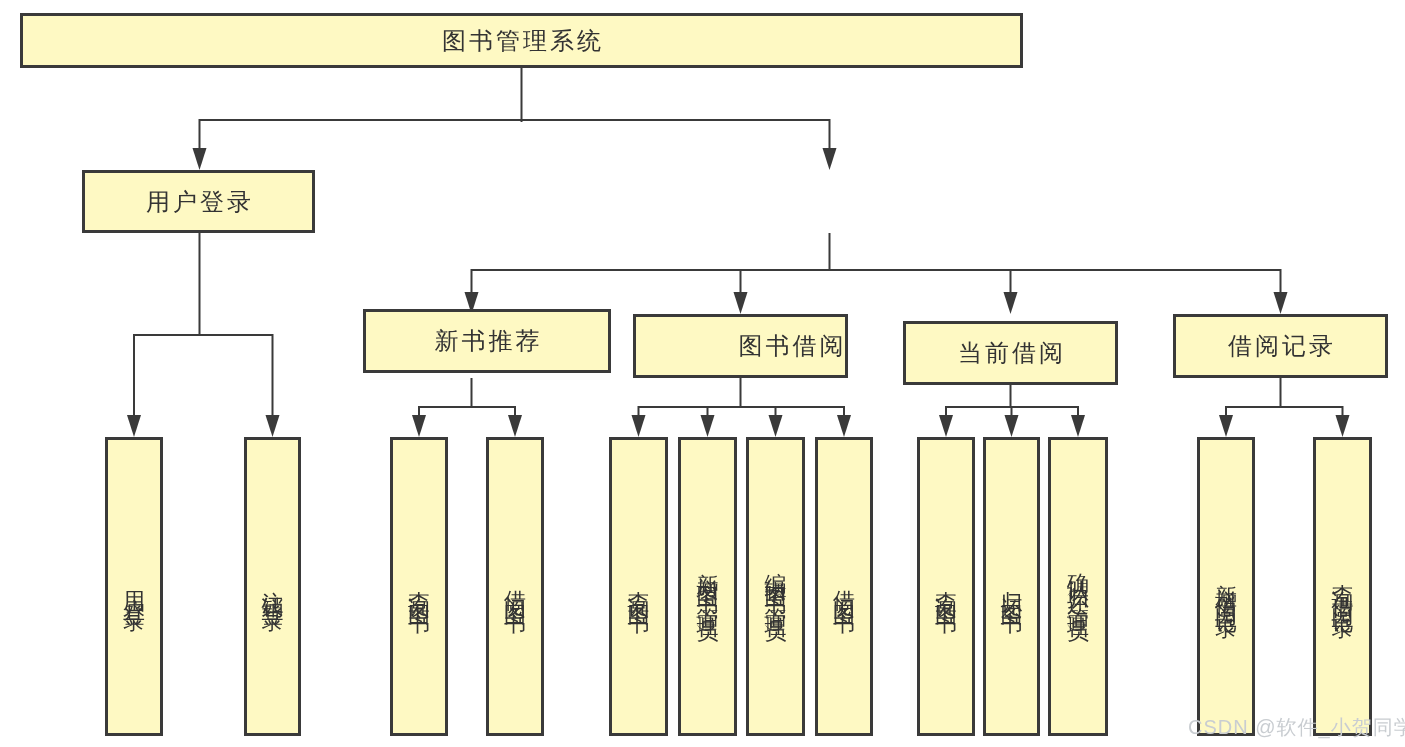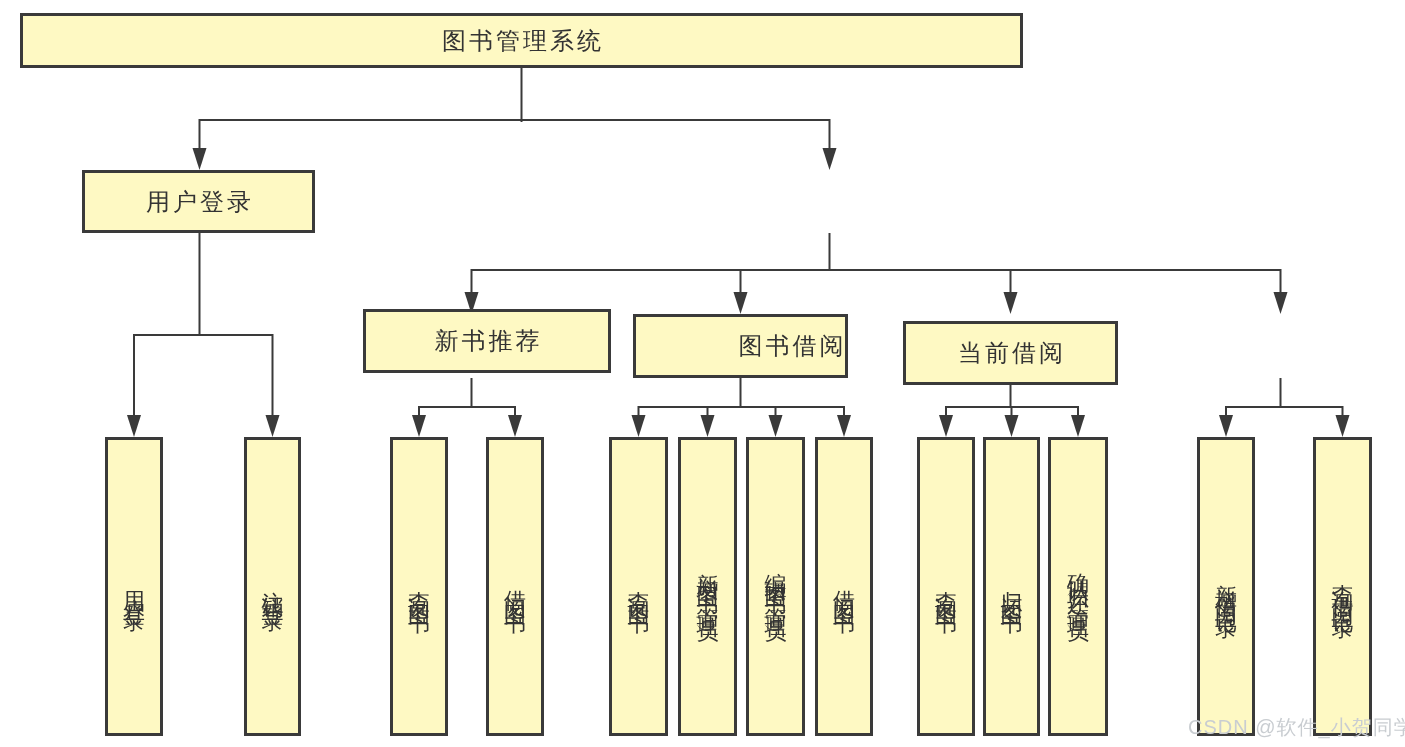--- a/index.html
+++ b/index.html
@@ -108,20 +108,23 @@
 
   <div class="box h" style="left:363px; top:309px; width:248px; height:64px;">
     <span>新书推荐</span>
   </div>
   <div class="box h" style="left:633px; top:314px; width:215px; height:64px;justify-content:flex-end;">
     <span>图书借阅</span>
   </div>
   <div class="box h" style="left:903px; top:314px; width:215px; height:64px;margin-top:7px;">
     <span>当前借阅</span>
   </div>
+  <div class="box h" style="left:1173px; top:314px; width:215px; height:64px;">
+    <span>借阅记录</span>
+  </div>
 
   <div class="box v" style="left:105px; top:437px; width:58px; height:299px;">
     <span>用户登录</span>
   </div>
   <div class="box v" style="left:244px; top:437px; width:57px; height:299px;">
     <span>注销登录</span>
   </div>
 
   <div class="box v" style="left:390px; top:437px; width:58px; height:299px;">
     <span>查询图书</span>

